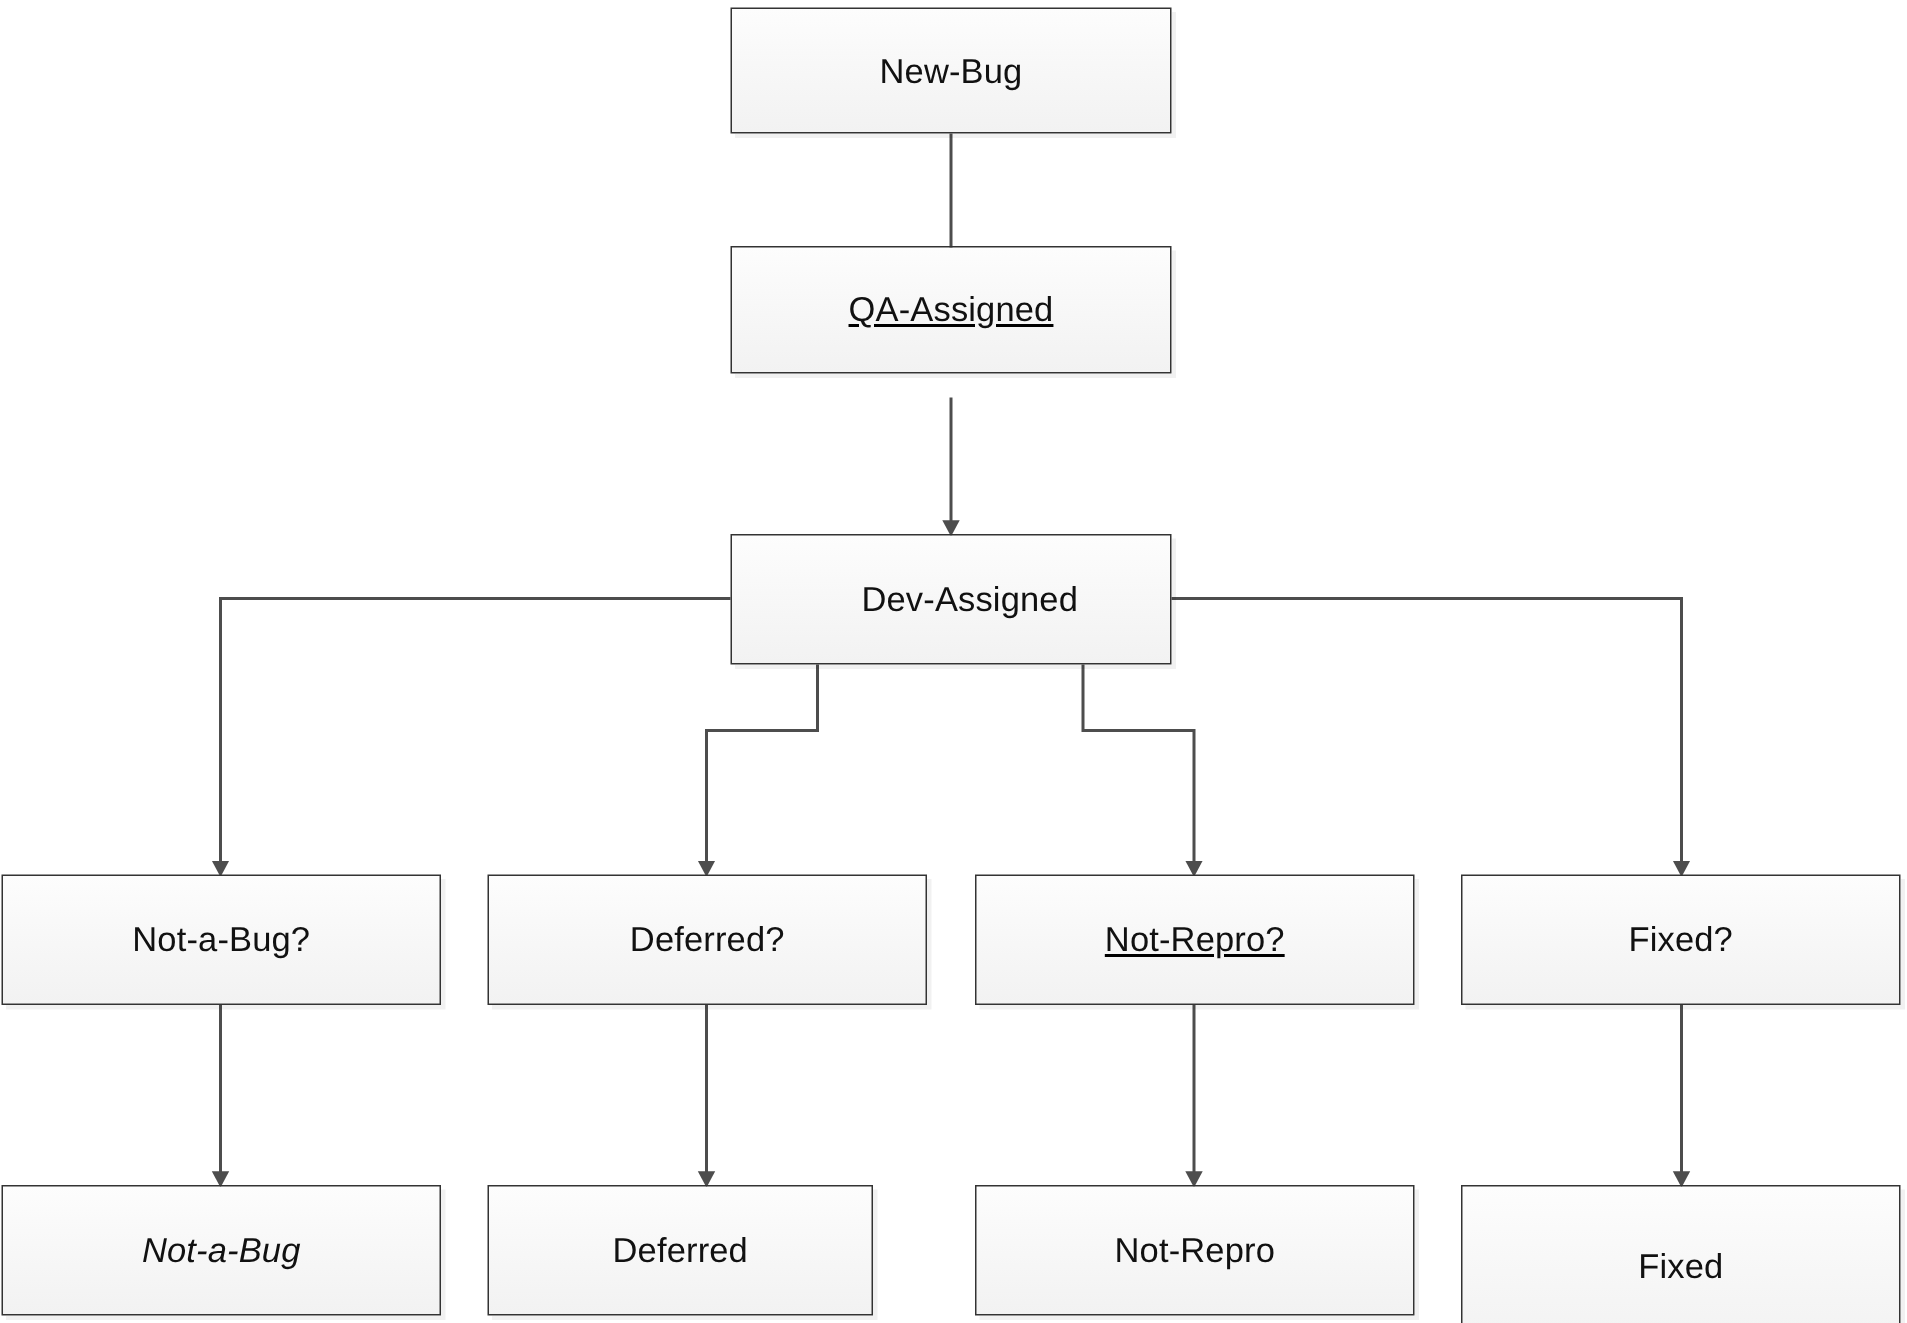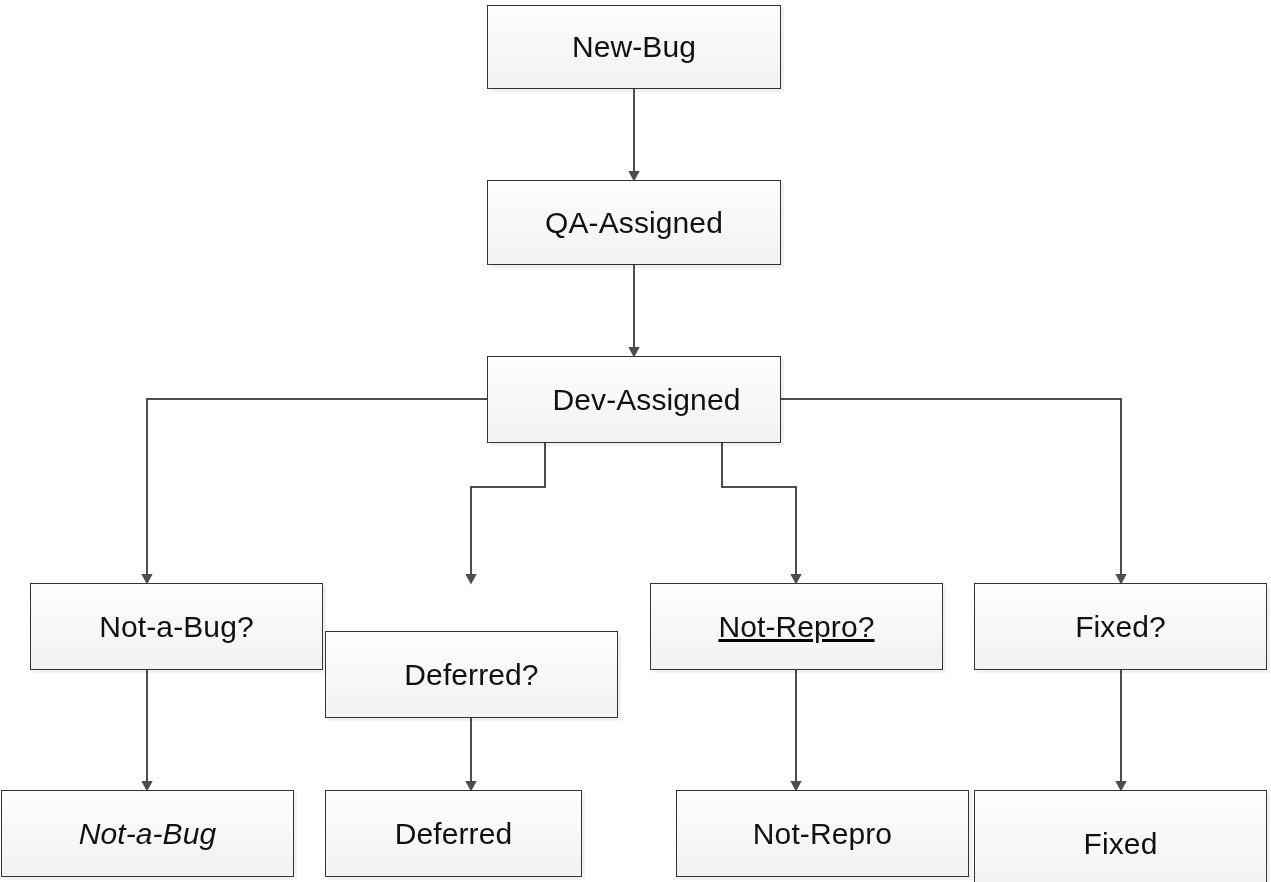--- a/index.html
+++ b/index.html
@@ -31,21 +31,21 @@
     border: 1.6px solid #333333;
     background: linear-gradient(to bottom, #fdfdfd 0%, #f9f9f9 35%, #f2f2f2 100%);
     box-shadow: 3px 3px 0 rgba(0,0,0,0.055);
     display: flex;
     align-items: center;
     justify-content: center;
     z-index: 2;
   }
   .node-label {
     font-family: "Liberation Sans", sans-serif;
-    font-size: 30px;
+    font-size: 23px;
     color: #111111;
     line-height: 1;
     letter-spacing: 0.1px;
     white-space: nowrap;
     user-select: none;
   }
 </style>
 </head>
 <body>
 
@@ -68,47 +68,47 @@
         <polyline points="471,670 471,782" fill="none" stroke="#4d4d4d" stroke-width="2" stroke-linejoin="miter" stroke-linecap="butt" marker-end="url(#arrowhead)"></polyline>
         <polyline points="796,670 796,782" fill="none" stroke="#4d4d4d" stroke-width="2" stroke-linejoin="miter" stroke-linecap="butt" marker-end="url(#arrowhead)"></polyline>
         <polyline points="1121,670 1121,782" fill="none" stroke="#4d4d4d" stroke-width="2" stroke-linejoin="miter" stroke-linecap="butt" marker-end="url(#arrowhead)"></polyline>
       </g>
   </svg>
 
   <div class="node" style="left: 487px; top: 5px; width: 294px; height: 84px;">
     <span class="node-label">New-Bug</span>
   </div>
 
-  <div class="node" style="left: 487px; top: 180px; width: 294px; height: 85px;">
+  <div class="node" style="left: 487px; top: 164px; width: 294px; height: 85px; text-decoration: underline;">
     <span class="node-label">QA-Assigned</span>
   </div>
 
   <div class="node" style="left: 487px; top: 356px; width: 294px; height: 87px; padding-left: 25px;">
     <span class="node-label">Dev-Assigned</span>
   </div>
 
-  <div class="node" style="left: 1px; top: 583px; width: 293px; height: 87px; margin-left: 29px;">
+  <div class="node" style="left: 1px; top: 583px; width: 293px; height: 87px;">
     <span class="node-label">Not-a-Bug?</span>
   </div>
-  <div class="node" style="left: 325px; top: 583px; width: 293px; height: 87px; margin-top: 48px;">
+  <div class="node" style="left: 325px; top: 583px; width: 293px; height: 87px;">
     <span class="node-label">Deferred?</span>
   </div>
   <div class="node" style="left: 650px; top: 583px; width: 293px; height: 87px; text-decoration: underline;">
     <span class="node-label">Not-Repro?</span>
   </div>
   <div class="node" style="left: 974px; top: 583px; width: 293px; height: 87px; align-items: center;">
     <span class="node-label">Fixed?</span>
   </div>
 
   <div class="node" style="left: 1px; top: 790px; width: 293px; height: 87px; font-style: italic;">
     <span class="node-label">Not-a-Bug</span>
   </div>
   <div class="node" style="left: 325px; top: 790px; width: 257px; height: 87px;">
     <span class="node-label">Deferred</span>
   </div>
-  <div class="node" style="left: 650px; top: 790px; width: 293px; height: 87px; margin-left: 26px;">
+  <div class="node" style="left: 650px; top: 790px; width: 293px; height: 87px;">
     <span class="node-label">Not-Repro</span>
   </div>
   <div class="node" style="left: 974px; top: 790px; width: 293px; height: 108px;">
     <span class="node-label">Fixed</span>
   </div>
 
 </div>
 
 </body></html>

